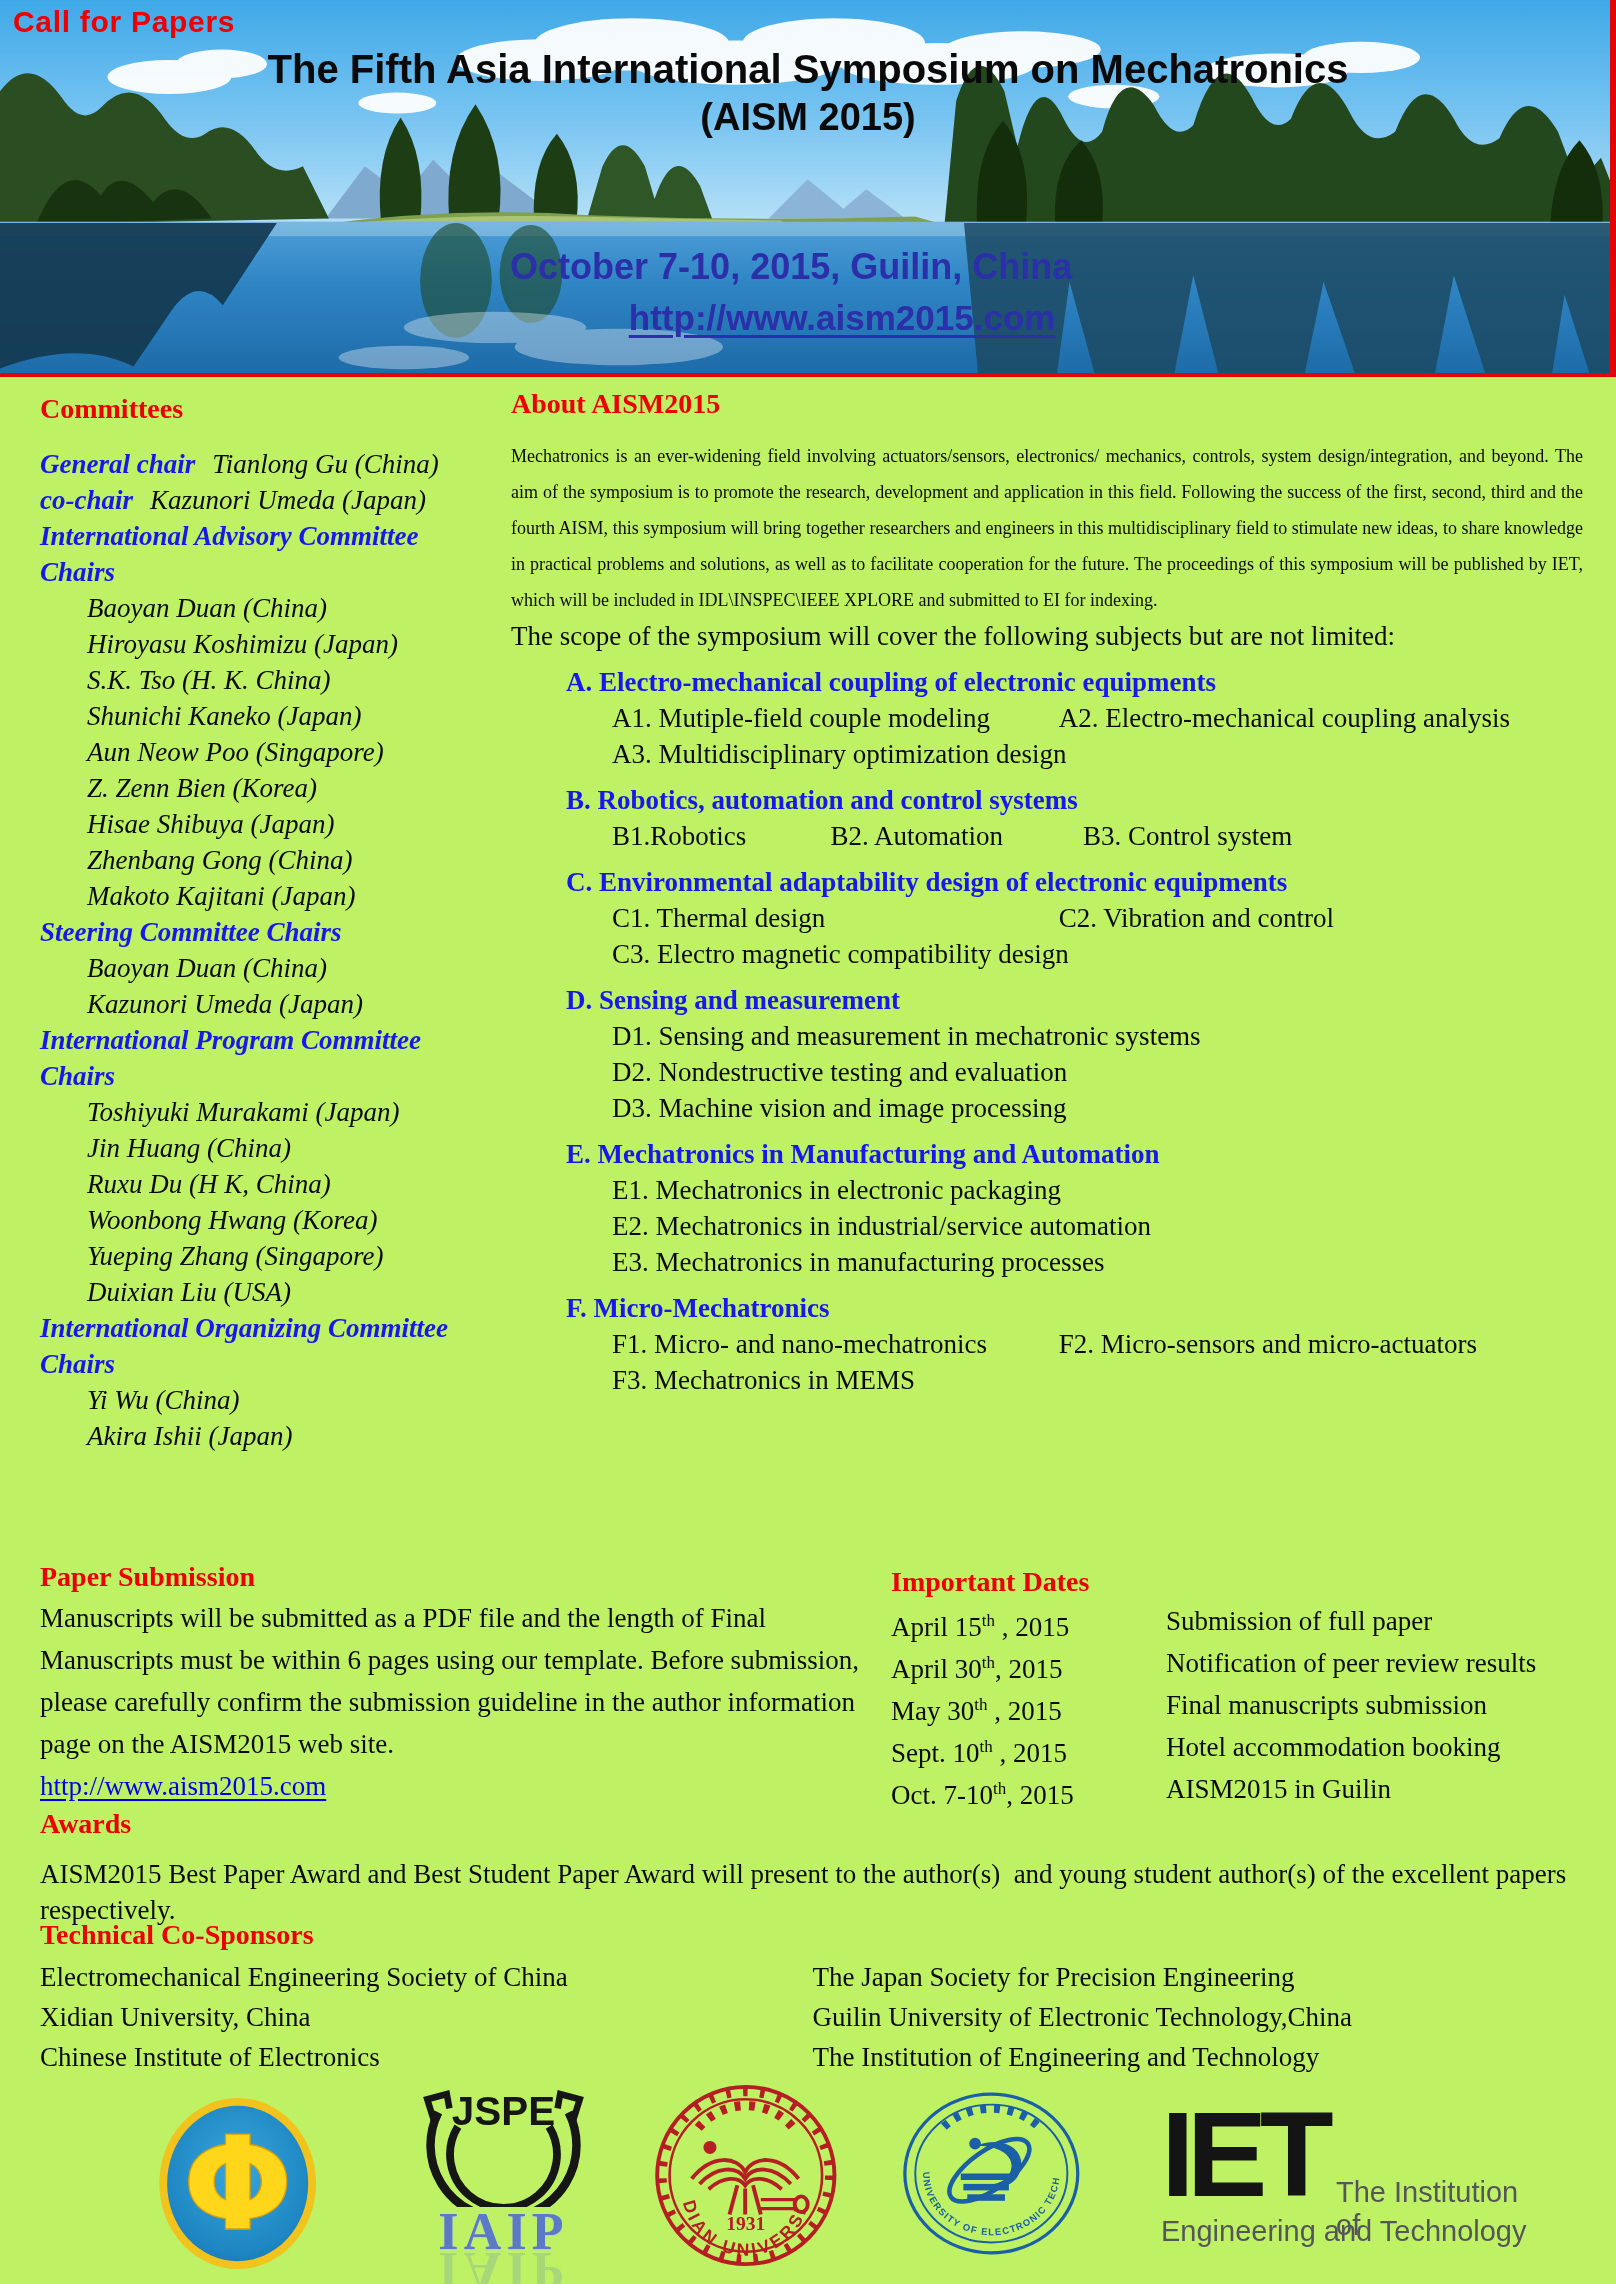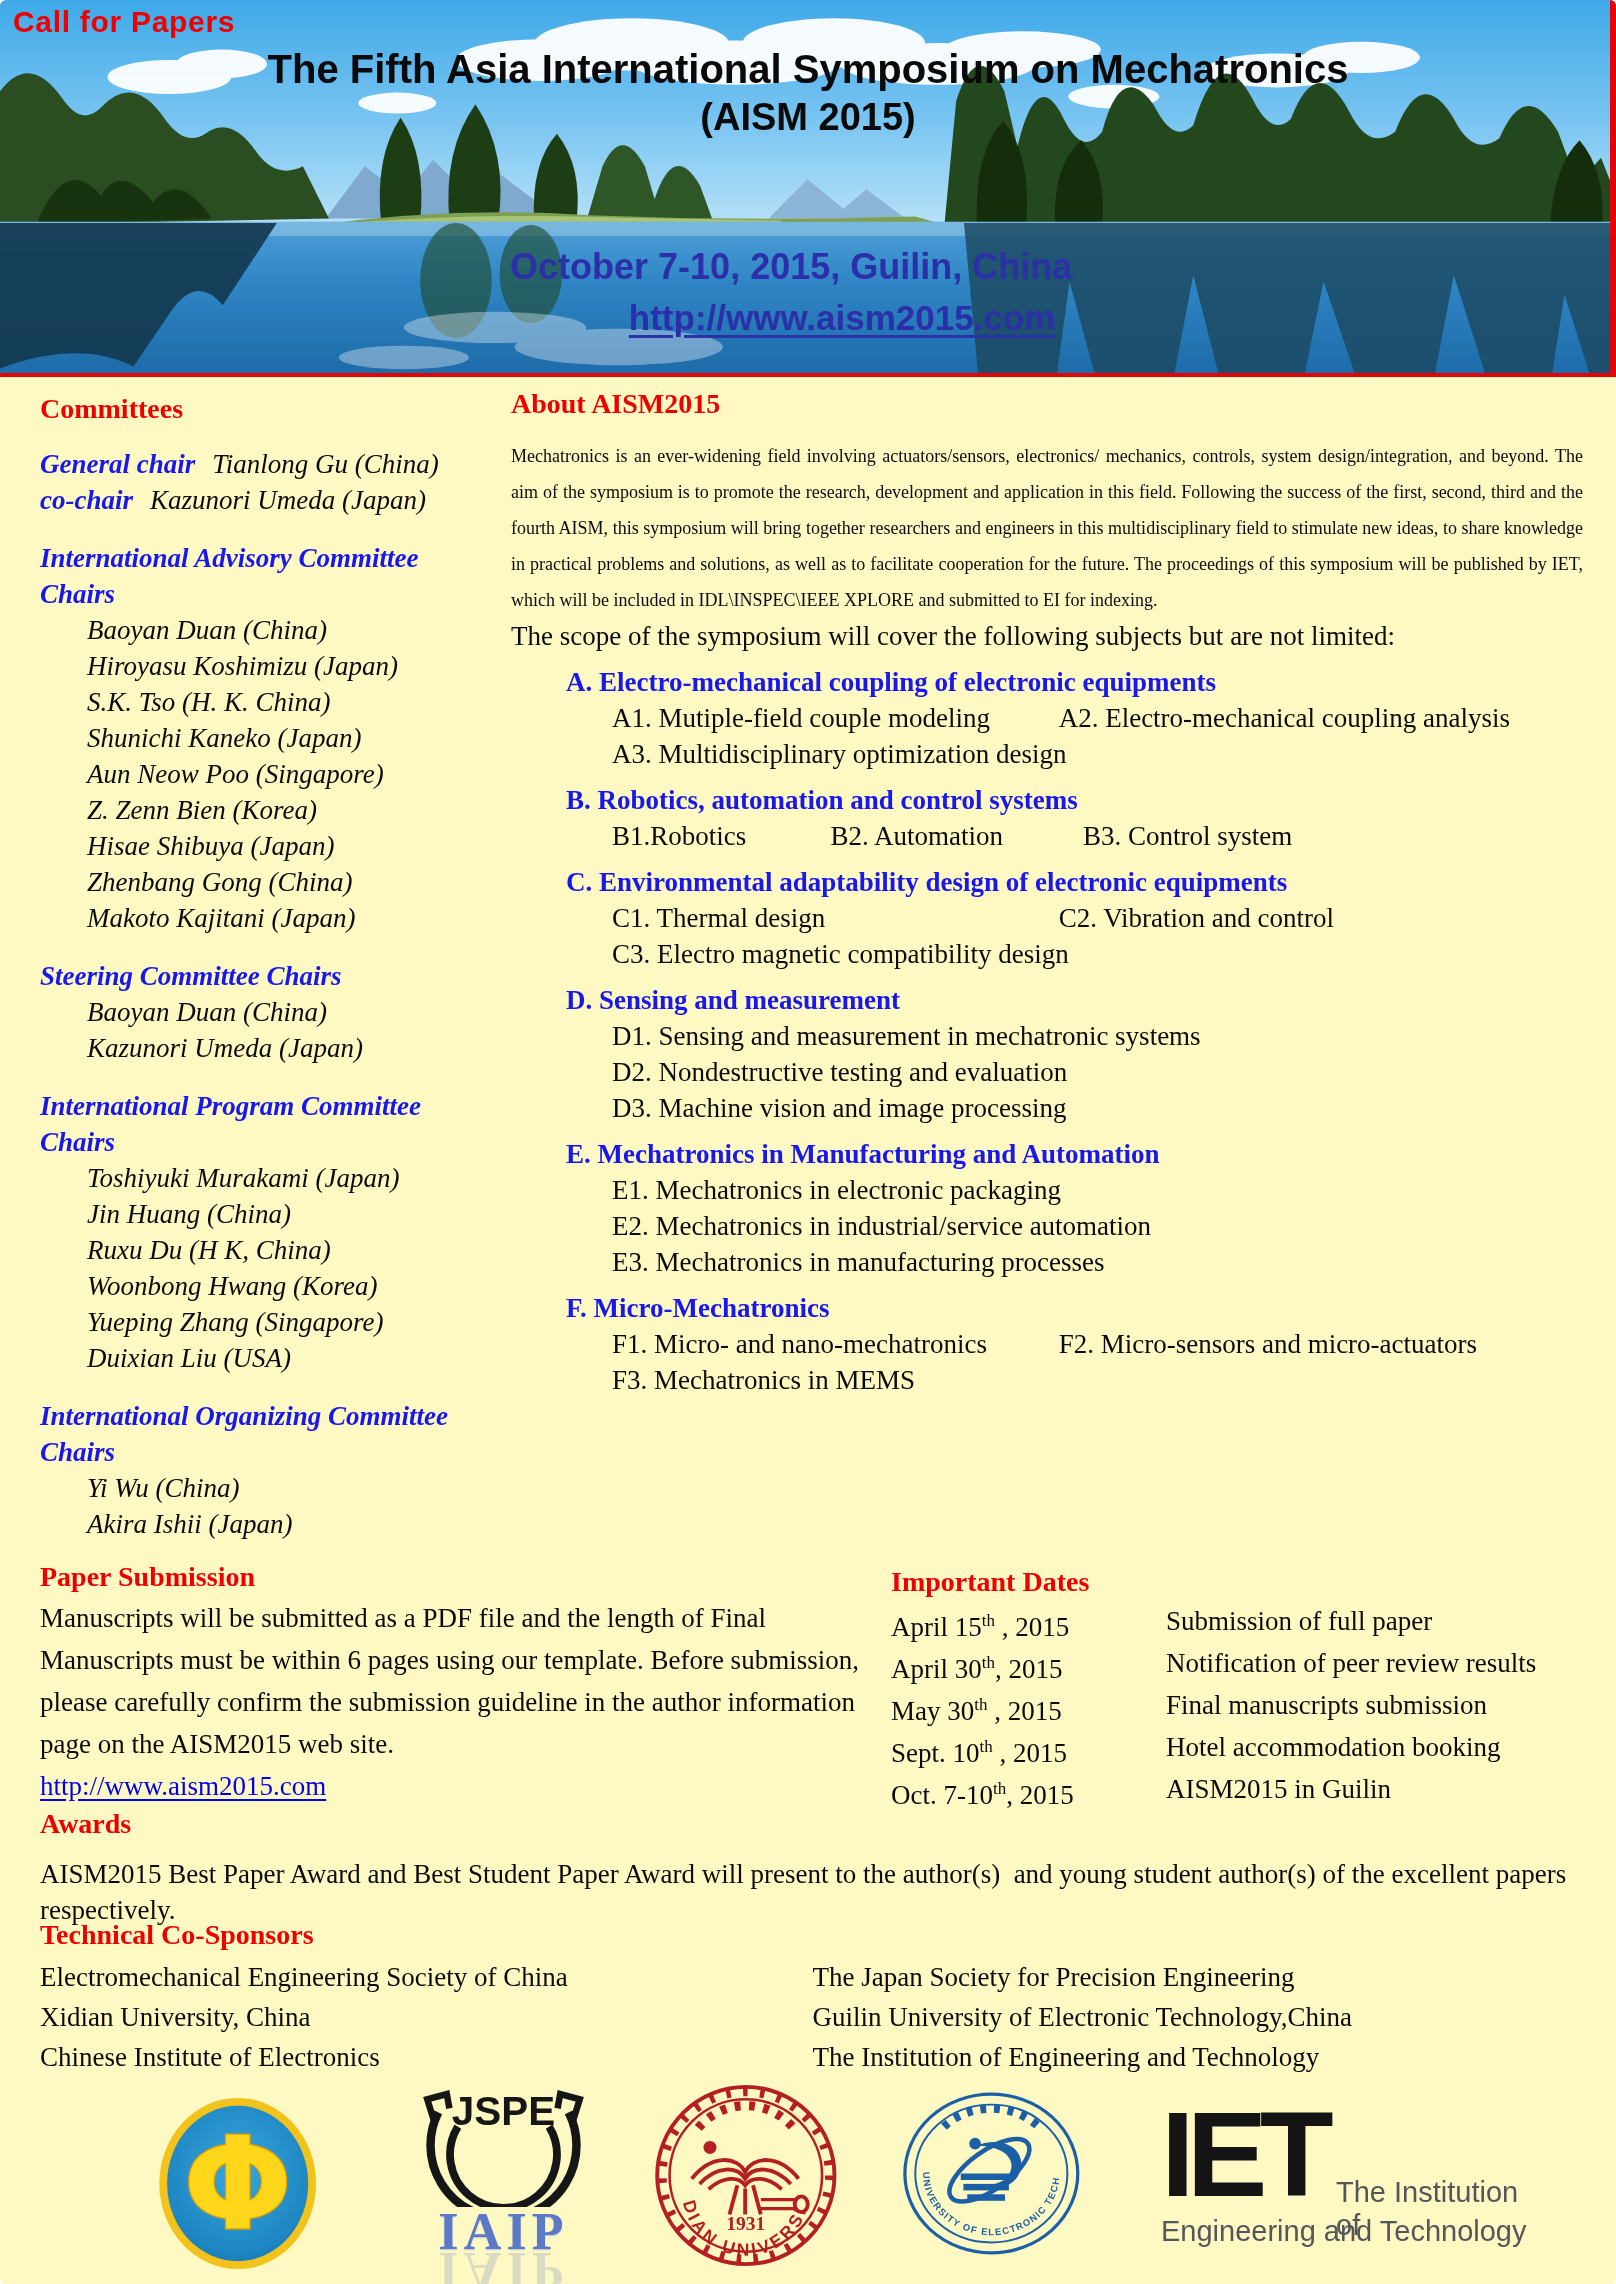--- a/index.html
+++ b/index.html
@@ -1,17 +1,17 @@
 <!DOCTYPE html>
 <html style="font-size:10.4px"><head>
 <meta charset="utf-8">
 <style>
   html,body{margin:0;padding:0;background:#fff;}
-  .page{position:relative;width:1616px;height:2284px;background:#fef9c3;overflow:hidden;
-        font-family:"Liberation Serif",serif;color:#0b0b0b;border-radius:6px;}
+  .page{position:relative;width:1616px;height:2284px;background:#bef264;overflow:hidden;
+        font-family:"Liberation Serif",serif;color:#0b0b0b;}
 
   
   .banner{position:absolute;left:0;top:0;width:1616px;height:377px;overflow:hidden;}
   .banner svg.scene{position:absolute;left:0;top:0;width:100%;height:100%;display:block;}
   .banner-redline-right{position:absolute;right:0;top:0;width:5.9px;height:377px;background:#e30505;}
   .banner-redline-bottom{position:absolute;left:0;top:373px;width:1616px;height:3.9px;background:#e30505;}
   .cfp{position:absolute;left:13px;top:5.2px;font-family:"Liberation Sans",sans-serif;
        font-weight:bold;font-size:30px;color:#ec0000;letter-spacing:0.7px;}
   .btitle{position:absolute;left:0;top:47px;width:100%;text-align:center;
           font-family:"Liberation Sans",sans-serif;font-weight:bold;font-size:40px;color:#0a0a0a;}
@@ -25,21 +25,21 @@
 
   
   .red-h{font-weight:bold;font-size:28px;color:#ec0000;line-height:35px;}
 
   
   .committees{position:absolute;left:40px;top:391px;width:459px;}
   .leaders{margin-top:19.5px;}
   .leader{font-size:27px;line-height:36px;}
   .role{color:#1717ee;font-weight:bold;font-style:italic;margin-right:17px;}
   .lname{font-style:italic;}
-  .cg-title{color:#1717ee;font-weight:bold;font-style:italic;font-size:27px;line-height:36px;margin-top:22px;}
+  .cg-title{color:#1717ee;font-weight:bold;font-style:italic;font-size:27px;line-height:36px;}
   .cg-members{padding-left:47px;}
   .member{font-style:italic;font-size:27px;line-height:36px;}
 
   
   .about{position:absolute;left:511px;top:386px;width:1072px;}
   .about-para{margin-top:17px;font-size:18px;line-height:36px;text-align:justify;}
   .scope-intro{font-size:27px;line-height:36px;}
   .topic{margin-top:11px;}
   .topic-h{color:#1717ee;font-weight:bold;font-size:27px;line-height:35px;padding-left:55px;}
   .topic-lines{padding-left:101px;}

